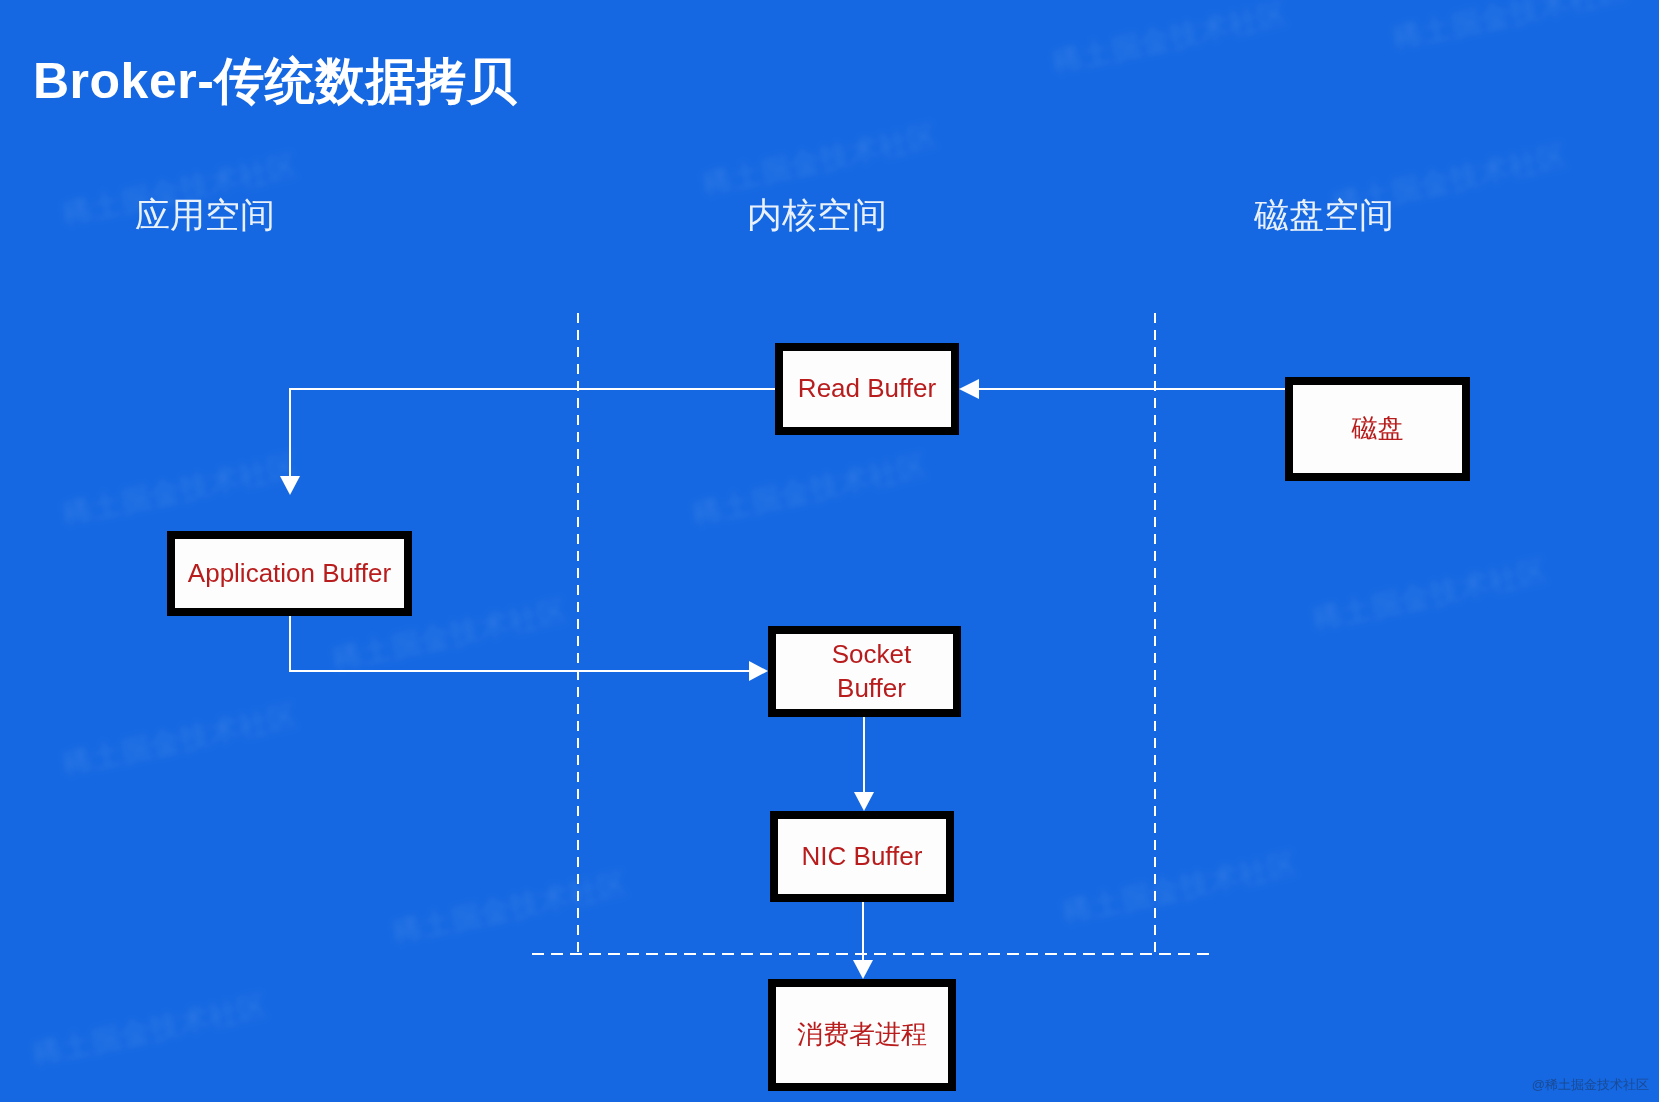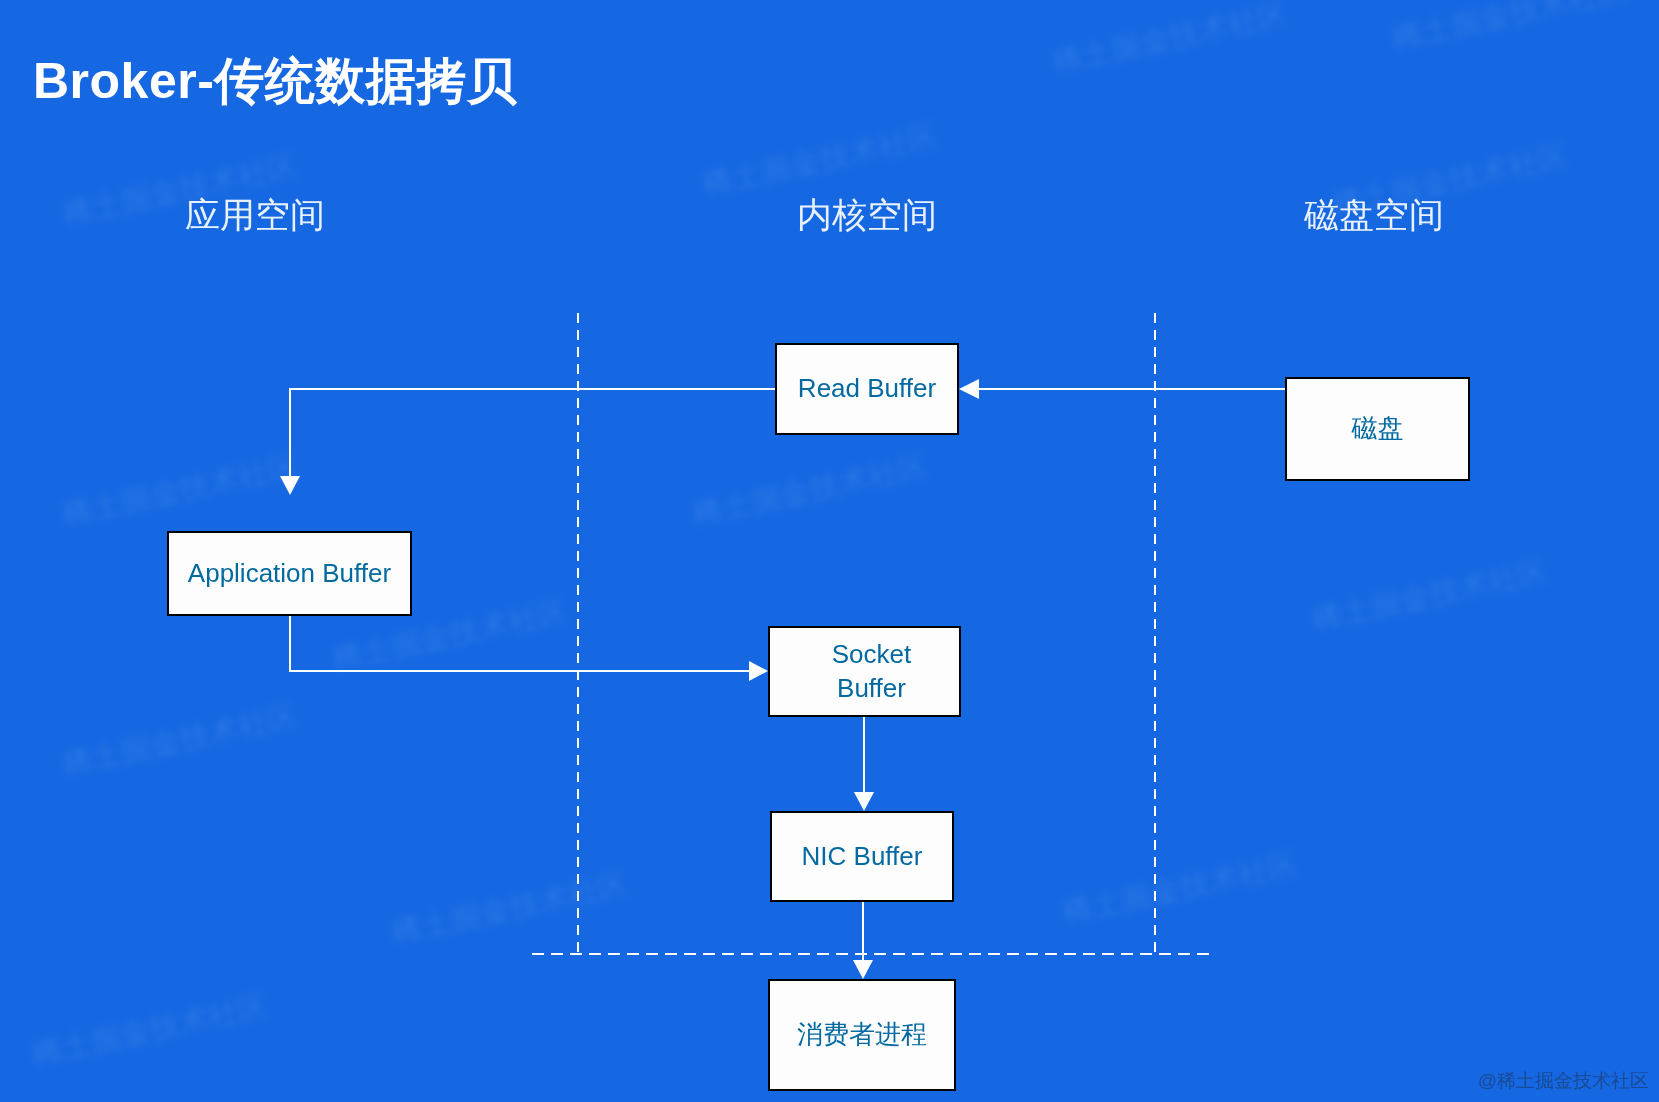--- a/index.html
+++ b/index.html
@@ -7,44 +7,44 @@
     position:relative;width:1659px;height:1102px;overflow:hidden;
     background:#1568e2;
     font-family:"Liberation Sans","DejaVu Sans",sans-serif;
   }
   .page-title{
     position:absolute;left:21px;top:36px;margin:12px;
     font-size:50px;font-weight:600;color:#ffffff;letter-spacing:0.5px;
     white-space:nowrap;
   }
   .col-label{
-    position:absolute;top:192px;width:240px;text-align:center;
+    position:absolute;top:192px;width:240px;
     font-size:35px;color:#e9f1fc;white-space:nowrap;
   }
   .diagram-svg{position:absolute;left:0;top:0;width:1659px;height:1102px;}
   .node{
-    position:absolute;background:#fdfdfd;border:2px solid #000000;
+    position:absolute;background:#fdfdfd;border:8px solid #000000;
     display:flex;align-items:center;justify-content:center;text-align:center;
-    color:#0369a1;font-size:26px;line-height:1.3;white-space:pre-line;
+    color:#b91c1c;font-size:26px;line-height:1.3;white-space:pre-line;
     box-sizing:border-box;
   }
   .node-read{left:775px;top:343px;width:184px;height:92px;}
   .node-disk{left:1285px;top:344px;width:185px;height:104px;margin-top:33px;}
   .node-app{left:167px;top:495px;width:245px;height:85px;margin-top:36px;}
   .node-socket{left:768px;top:626px;width:193px;height:91px;padding-left:14px;}
   .node-nic{left:770px;top:811px;width:184px;height:91px;}
   .node-consumer{left:768px;top:979px;width:188px;height:112px;}
   .wm{
     position:absolute;transform:rotate(-12deg);filter:blur(3px);
     color:rgba(255,255,255,0.10);font-size:30px;white-space:nowrap;
     pointer-events:none;
   }
   .credit{
     position:absolute;right:10px;bottom:8px;
-    font-size:19px;color:rgba(32,38,56,0.45);white-space:nowrap;
+    font-size:13px;color:rgba(32,38,56,0.45);white-space:nowrap;
   }
 </style>
 </head>
 <body>
 
 <div class="stage">
 
   <h1 class="page-title">Broker-传统数据拷贝</h1>
 
   <div class="col-label" style="left:135px;">应用空间</div>

